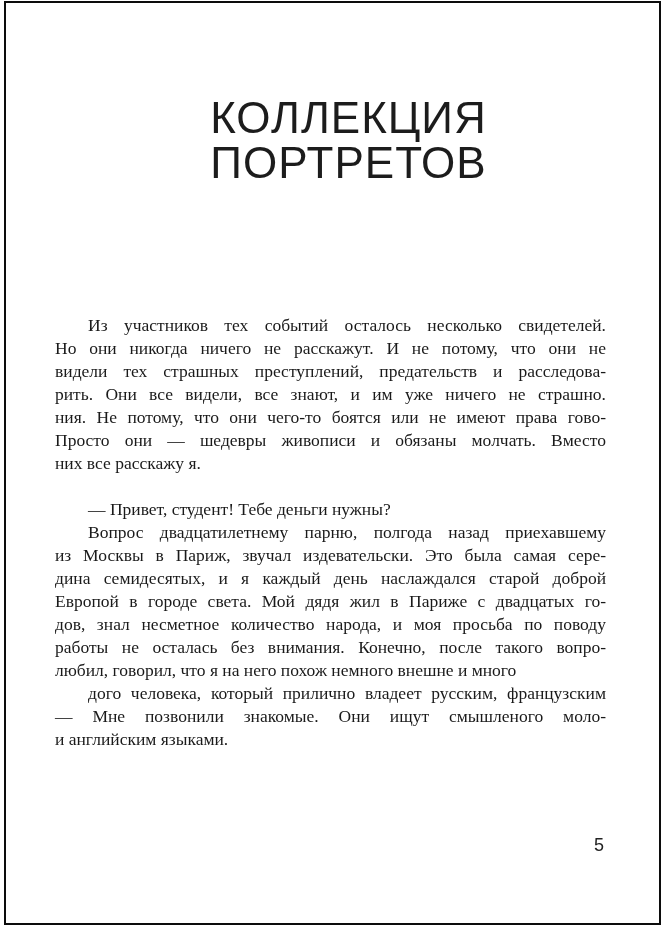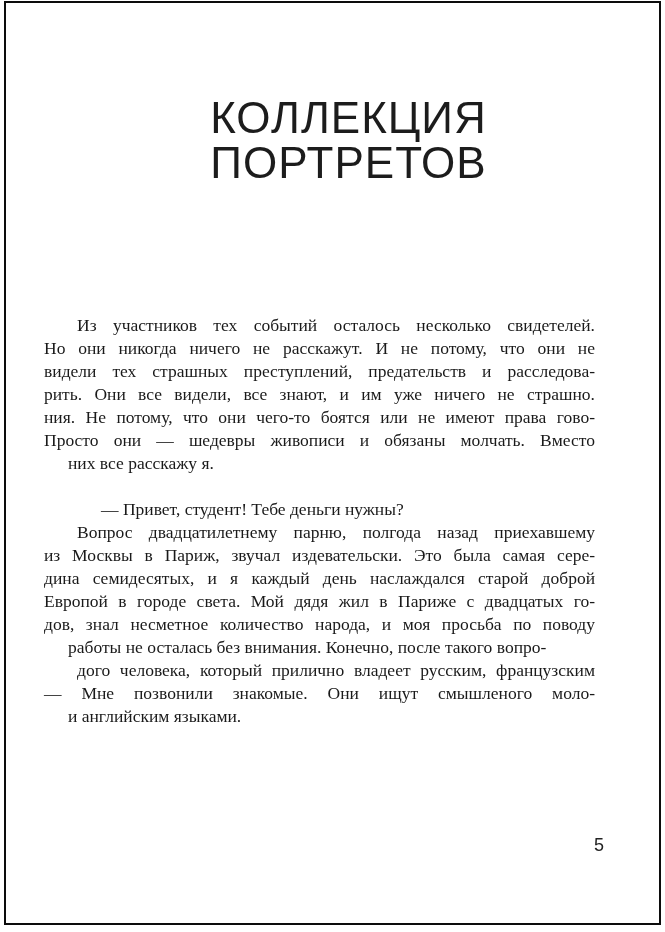--- a/index.html
+++ b/index.html
@@ -33,33 +33,32 @@
     font-family: "Liberation Sans", "DejaVu Sans", sans-serif;
     font-weight: 300;
     font-size: 44px;
     line-height: 45px;
     letter-spacing: 1px;
     color: #1c1c1c;
   }
   .textblock {
     position: absolute;
     top: 314px;
-    left: 44px;
+    left: 55px;
     width: 551px;
     font-size: 17.5px;
     line-height: 23px;
     color: #1a1a1a;
   }
   .para .line {
     text-align: justify;
     text-align-last: justify;
   }
   .para .line:last-child {
     text-align-last: left;
-    margin-left: 24px;
   }
   .para .line:first-child {
     padding-left: 33px;
   }
   .para.gap-after {
     margin-bottom: 23px;
   }
   .folio {
     position: absolute;
     top: 836px;
@@ -96,20 +95,21 @@
       <div class="para">
         <div class="line">— Привет, студент! Тебе деньги нужны?</div>
       </div>
       <div class="para">
         <div class="line">Вопрос двадцатилетнему парню, полгода назад приехавшему</div>
         <div class="line">из Москвы в Париж, звучал издевательски. Это была самая сере-</div>
         <div class="line">дина семидесятых, и я каждый день наслаждался старой доброй</div>
         <div class="line">Европой в городе света. Мой дядя жил в Париже с двадцатых го-</div>
         <div class="line">дов, знал несметное количество народа, и моя просьба по поводу</div>
         <div class="line">работы не осталась без внимания. Конечно, после такого вопро-</div>
+        <div class="line">любил, говорил, что я на него похож немного внешне и много</div>
       </div>
       <div class="para">
         <div class="line">дого человека, который прилично владеет русским, французским</div>
         <div class="line">— Мне позвонили знакомые. Они ищут смышленого моло-</div>
         <div class="line">и английским языками.</div>
       </div>
     </div>
 
   <div class="folio">5</div>
 </div>

